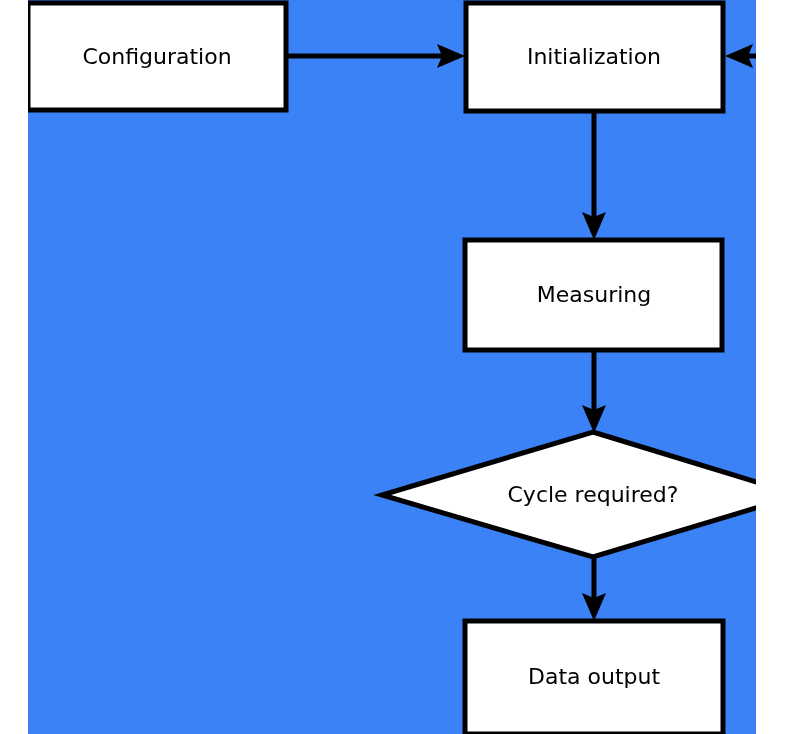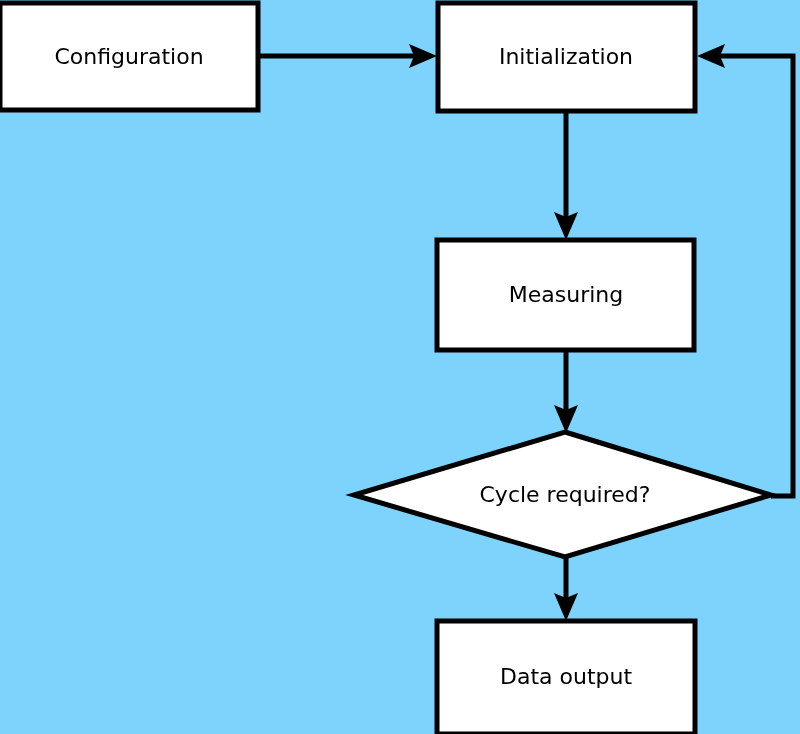--- a/index.html
+++ b/index.html
@@ -5,24 +5,25 @@
   html, body {
     margin: 0;
     padding: 0;
     background: #ffffff;
   }
   body {
     font-family: "DejaVu Sans", sans-serif;
   }
   #diagram-root {
     position: relative;
-    width: 800px;
+    width: 728px;
     height: 734px;
-    background: #7dd3fc;
+    background: #3b82f6;
     overflow: hidden;
+    margin-left: 28px;
   }
   #flow-svg {
     position: absolute;
     top: 0;
     left: 0;
     width: 800px;
     height: 734px;
     display: block;
   }
   .node-shape {

